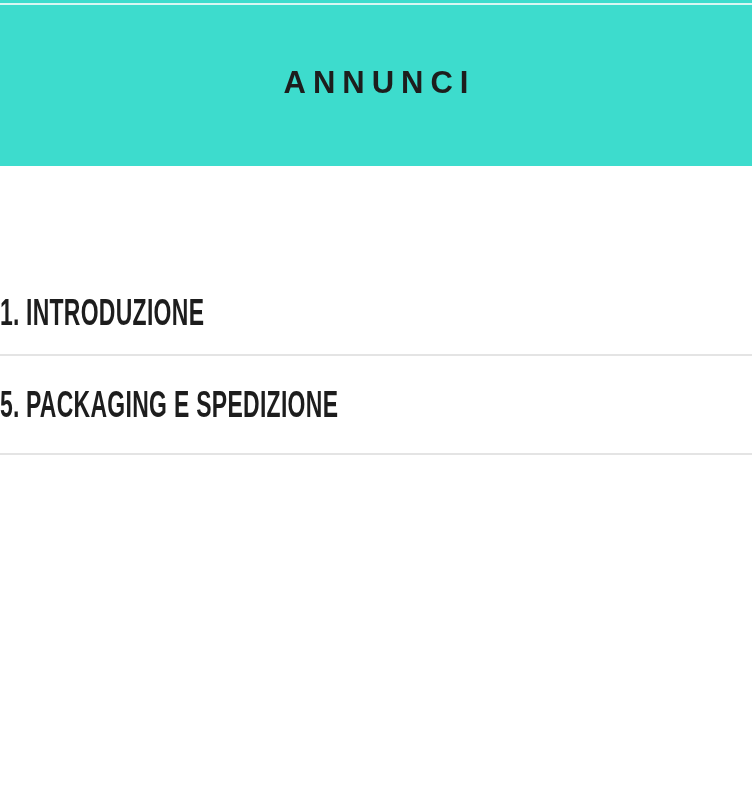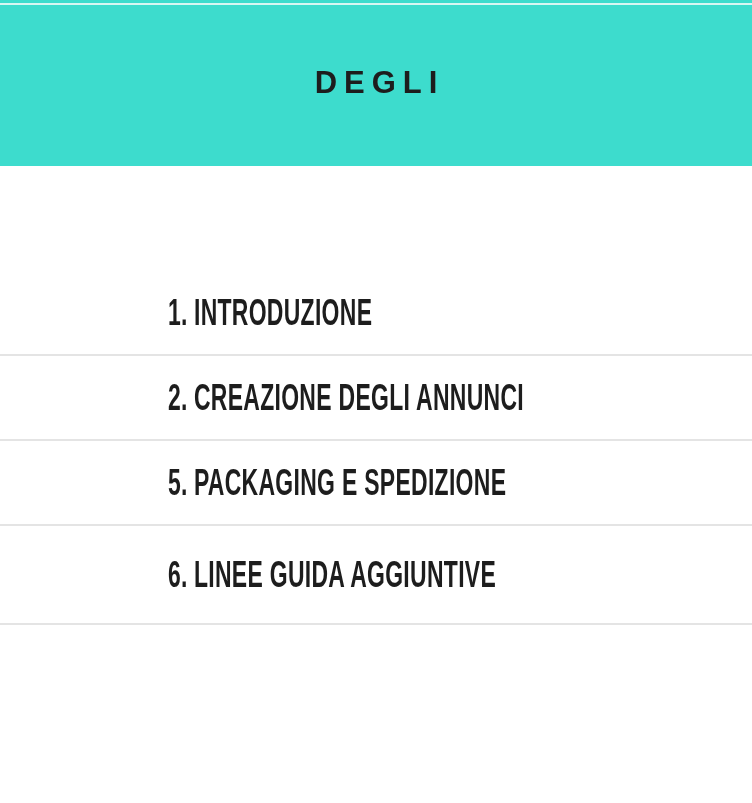--- a/index.html
+++ b/index.html
@@ -41,21 +41,20 @@
 
   
   .toc-list {
     list-style: none;
     margin-top: 105px;
   }
   .toc-item {
     height: 85px;
     display: flex;
     align-items: center;
-    padding-left: 168px;
     border-bottom: 2px solid #E4E4E4;
     text-align: center;
   }
   .toc-item:last-child {
     height: 99px;
   }
   .toc-text {
     display: inline-block;
     transform: scaleX(0.62);
     transform-origin: 0 50%;
@@ -69,31 +68,25 @@
     margin-right: 10px;
   }
 </style>
 </head>
 <body>
 
 <div class="page">
 
   <header class="toc-header">
     <div class="header-accent-line"></div>
-    <h1 class="toc-title">DEGLI</h1>
+    <h1 class="toc-title">ANNUNCI</h1>
   </header>
 
   <ul class="toc-list">
     <li class="toc-item">
       <span class="toc-text"><span class="toc-number">1.</span><span>INTRODUZIONE</span></span>
     </li>
     <li class="toc-item">
-      <span class="toc-text"><span class="toc-number">2.</span><span>CREAZIONE DEGLI ANNUNCI</span></span>
-    </li>
-    <li class="toc-item">
       <span class="toc-text"><span class="toc-number">5.</span><span>PACKAGING E SPEDIZIONE</span></span>
-    </li>
-    <li class="toc-item">
-      <span class="toc-text"><span class="toc-number">6.</span><span>LINEE GUIDA AGGIUNTIVE</span></span>
     </li>
   </ul>
 
 </div>
 
 </body></html>

